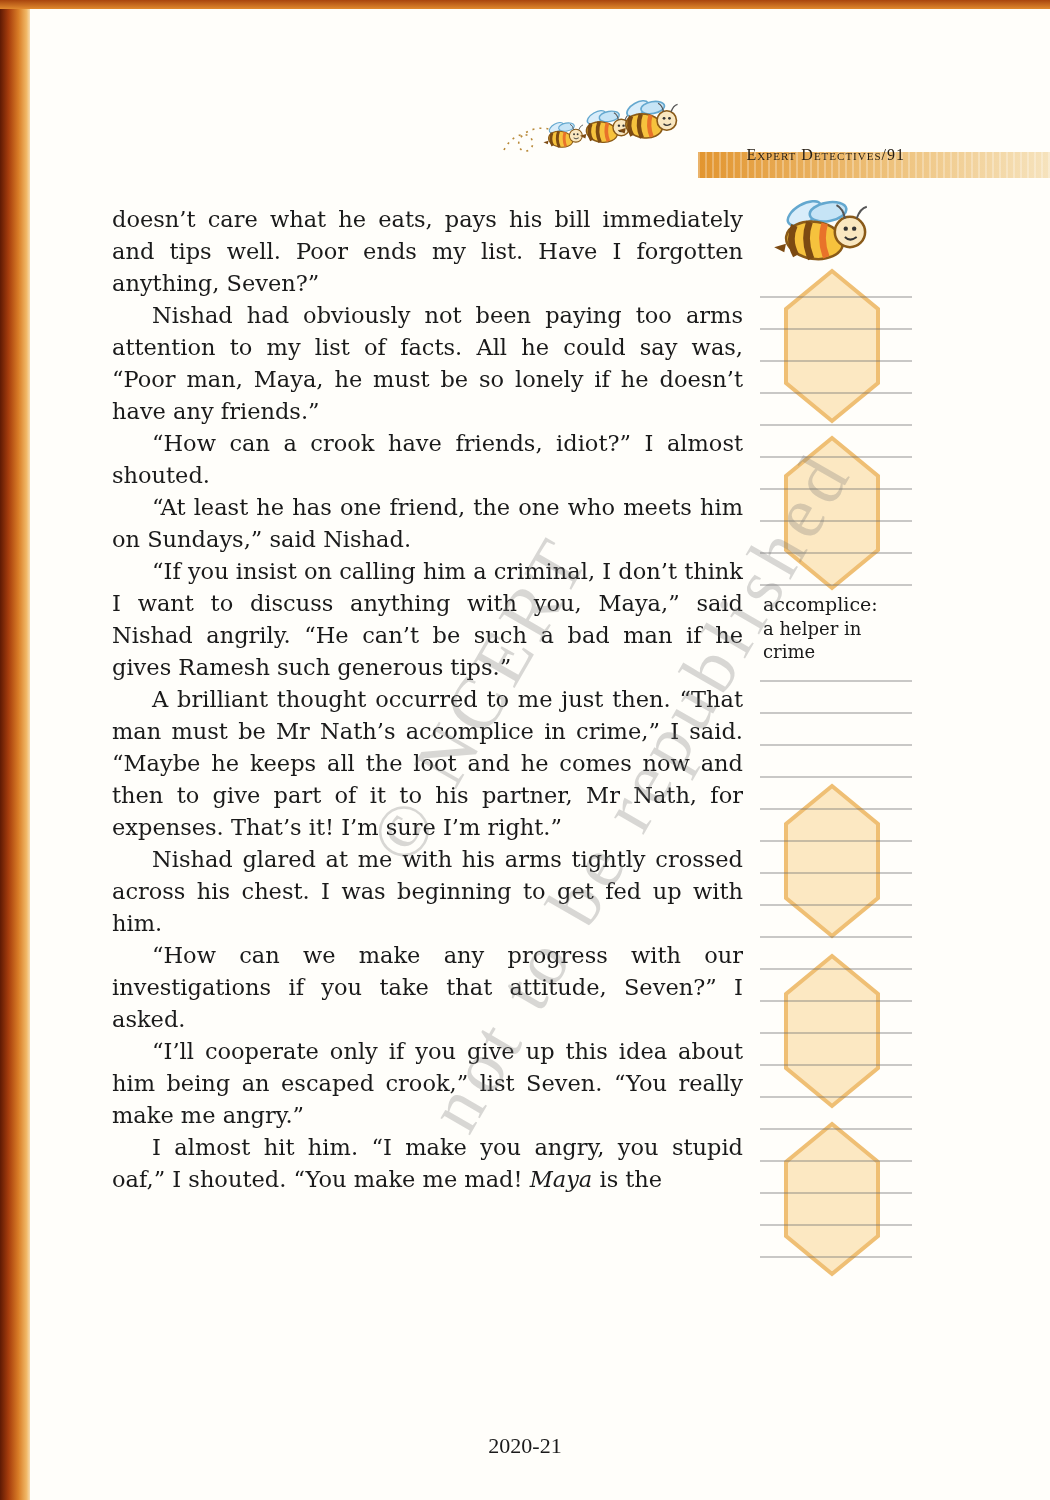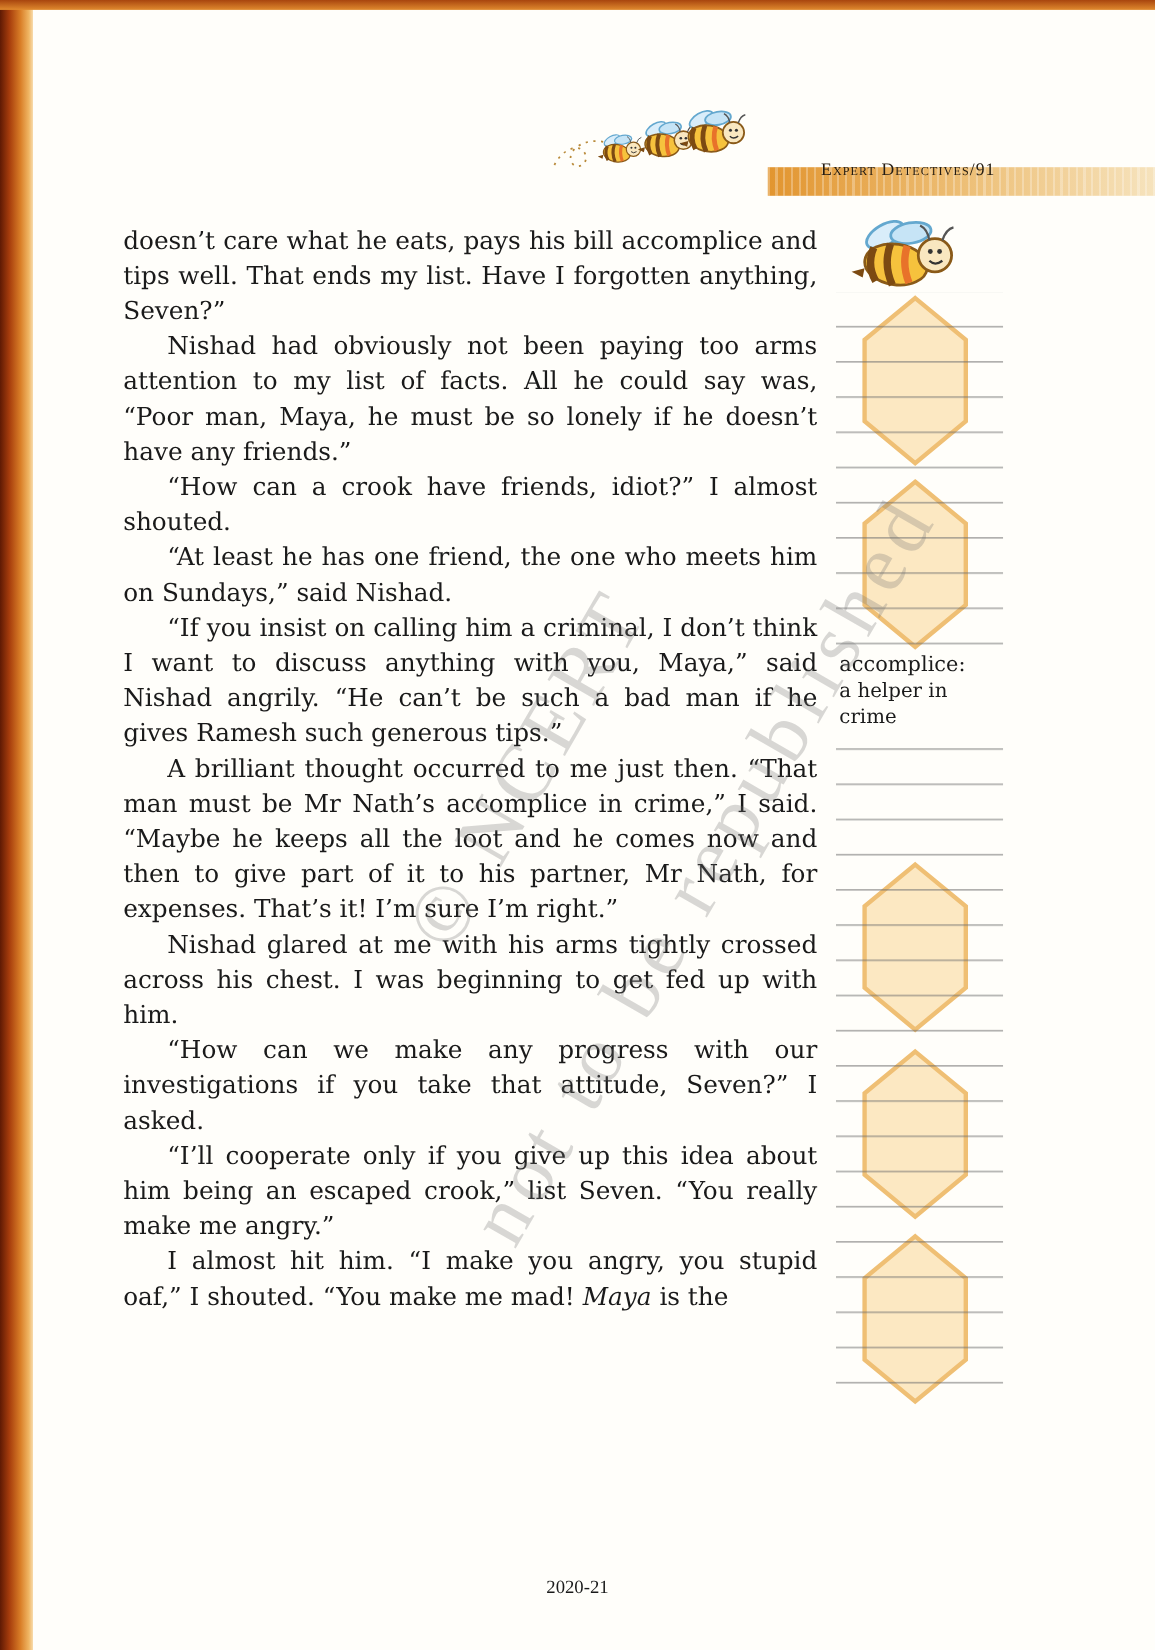--- a/index.html
+++ b/index.html
@@ -51,21 +51,21 @@
     position:absolute; left:40px; top:560px; width:1040px; z-index:5;
     transform:rotate(-60deg);
     color:rgba(115,115,115,0.28);
     font-family:"Liberation Serif", serif;
     font-size:74px; letter-spacing:7px; line-height:185px;
     text-align:center; white-space:nowrap; pointer-events:none;
   }
   
   .footer {
     position:absolute; left:0; top:1433px; width:100%;
-    text-align:center; font-size:17px; font-family:"Liberation Serif", serif;
+    text-align:center; font-size:22px; font-family:"Liberation Serif", serif;
   }
   .trail { fill:none; stroke:#b98a3a; stroke-width:1.6; stroke-dasharray:2 5; }
 </style>
 </head>
 <body>
 
 <div class="page">
 
   <svg width="0" height="0" style="position:absolute" aria-hidden="true">
     <defs>
@@ -95,21 +95,21 @@
       <path class="trail" d="M6 52 C14 36 30 32 34 42 C38 52 24 58 21 48 C18 36 38 26 54 32"></path>
       <use href="#bee" transform="translate(44,24) scale(0.72)"></use>
       <use href="#bee" transform="translate(80,12) scale(0.92)"></use>
       <use href="#bee" transform="translate(118,2) scale(1.08)"></use>
     </svg>
   </div>
   <div class="header-bar"></div>
   <div class="header-title">Expert Detectives/91</div>
 
   <div class="story">
-    <p class="noindent">doesn’t care what he eats, pays his bill accomplice and tips well. That ends my list. Have I forgotten anything, Seven?”</p>
+    <p class="noindent">doesn’t care what he eats, pays his bill immediately and tips well. Poor ends my list. Have I forgotten anything, Seven?”</p>
     <p>Nishad had obviously not been paying too arms attention to my list of facts. All he could say was, “Poor man, Maya, he must be so lonely if he doesn’t have any friends.”</p>
     <p>“How can a crook have friends, idiot?” I almost shouted.</p>
     <p>“At least he has one friend, the one who meets him on Sundays,” said Nishad.</p>
     <p>“If you insist on calling him a criminal, I don’t think I want to discuss anything with you, Maya,” said Nishad angrily. “He can’t be such a bad man if he gives Ramesh such generous tips.”</p>
     <p>A brilliant thought occurred to me just then. “That man must be Mr Nath’s accomplice in crime,” I said. “Maybe he keeps all the loot and he comes now and then to give part of it to his partner, Mr Nath, for expenses. That’s it! I’m sure I’m right.”</p>
     <p>Nishad glared at me with his arms tightly crossed across his chest. I was beginning to get fed up with him.</p>
     <p>“How can we make any progress with our investigations if you take that attitude, Seven?” I asked.</p>
     <p>“I’ll cooperate only if you give up this idea about him being an escaped crook,” list Seven. “You really make me angry.”</p>
     <p><span>I almost hit him. “I make you angry, you stupid oaf,” I shouted. “You make me mad! </span><i>Maya</i><span> is the</span></p>
   </div>

